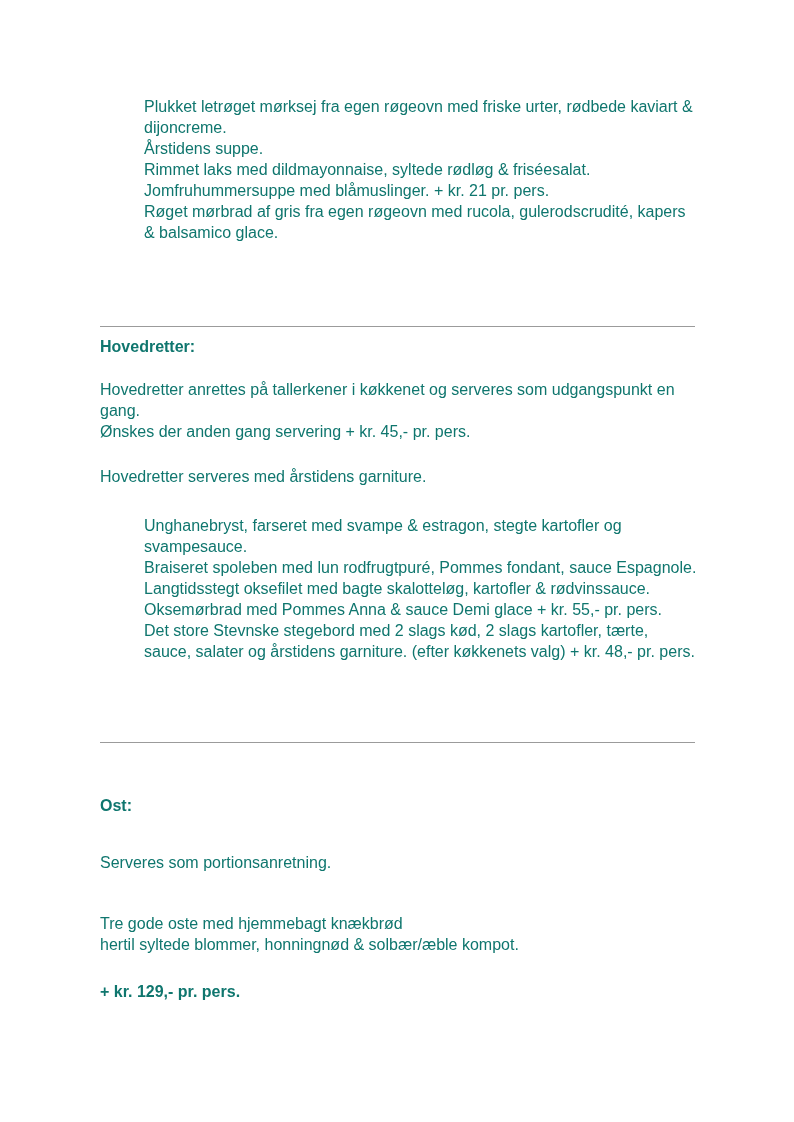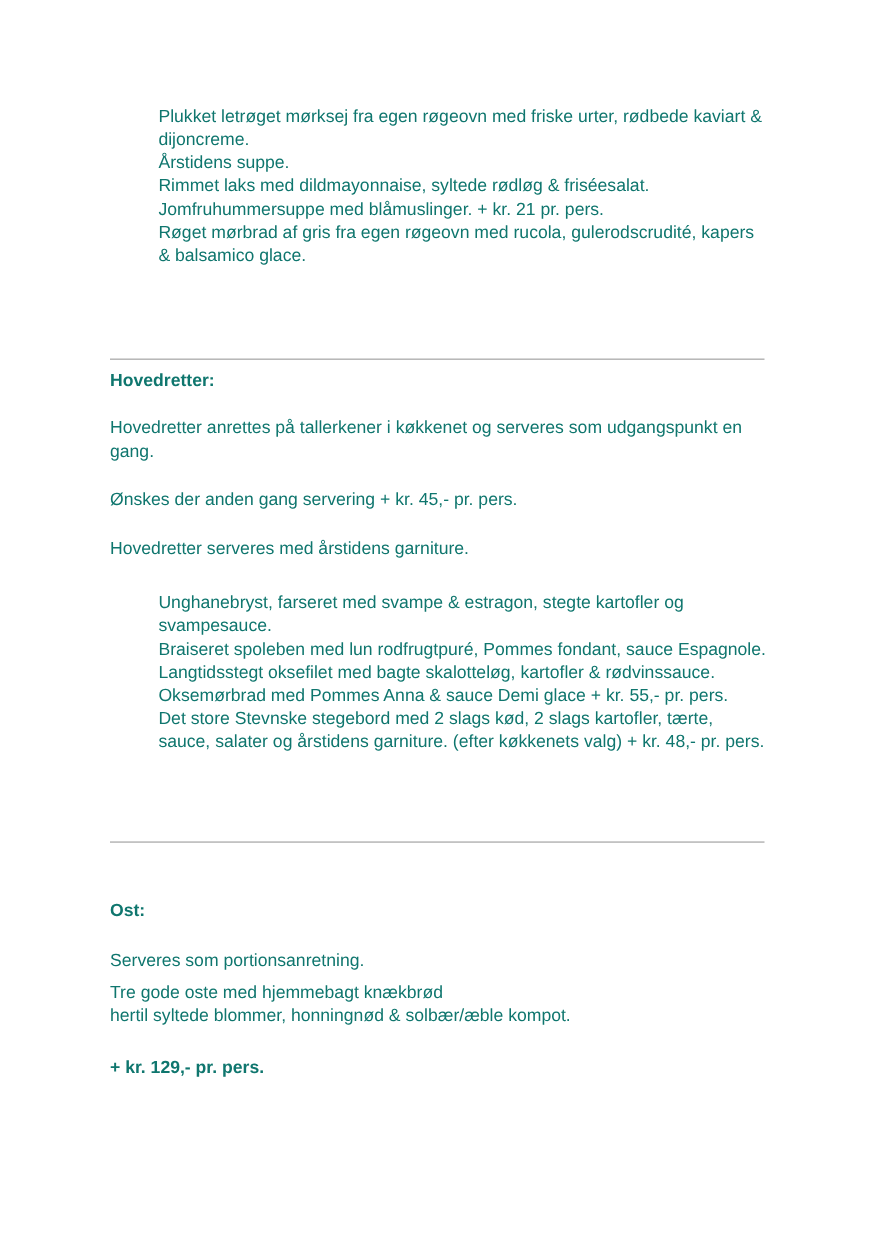--- a/index.html
+++ b/index.html
@@ -28,25 +28,25 @@
     margin-left: 100px;
     width: 595px;
     height: 0;
     border-top: 1px solid #9b9b9b;
   }
   .divider-1 { margin-top: 83px; }
   .divider-2 { margin-top: 80px; }
   .section-heading { font-weight: bold; font-size: 16px; }
   .heading-mains { margin-top: 9px; }
   .intro-para { margin-top: 22px; }
-  .second-serving { margin-top: 23px; }
+  .second-serving { }
   .garnish-note { margin-top: 24px; }
   .heading-cheese { margin-top: 52px; }
-  .cheese-serving { margin-top: 24px; }
-  .cheese-desc { margin-top: 8px; }
+  .cheese-serving { margin-top: 36px; }
+  .cheese-desc { margin-top: 40px; }
   .cheese-price { margin-top: 26px; font-weight: bold; }
 </style>
 </head>
 <body>
 
 <div class="page">
 
   <div class="left-list starters-list">
       <p class="menu-item">Plukket letrøget mørksej fra egen røgeovn med friske urter, rødbede kaviart &amp; dijoncreme.</p>
       <p class="menu-item">Årstidens suppe.</p>

